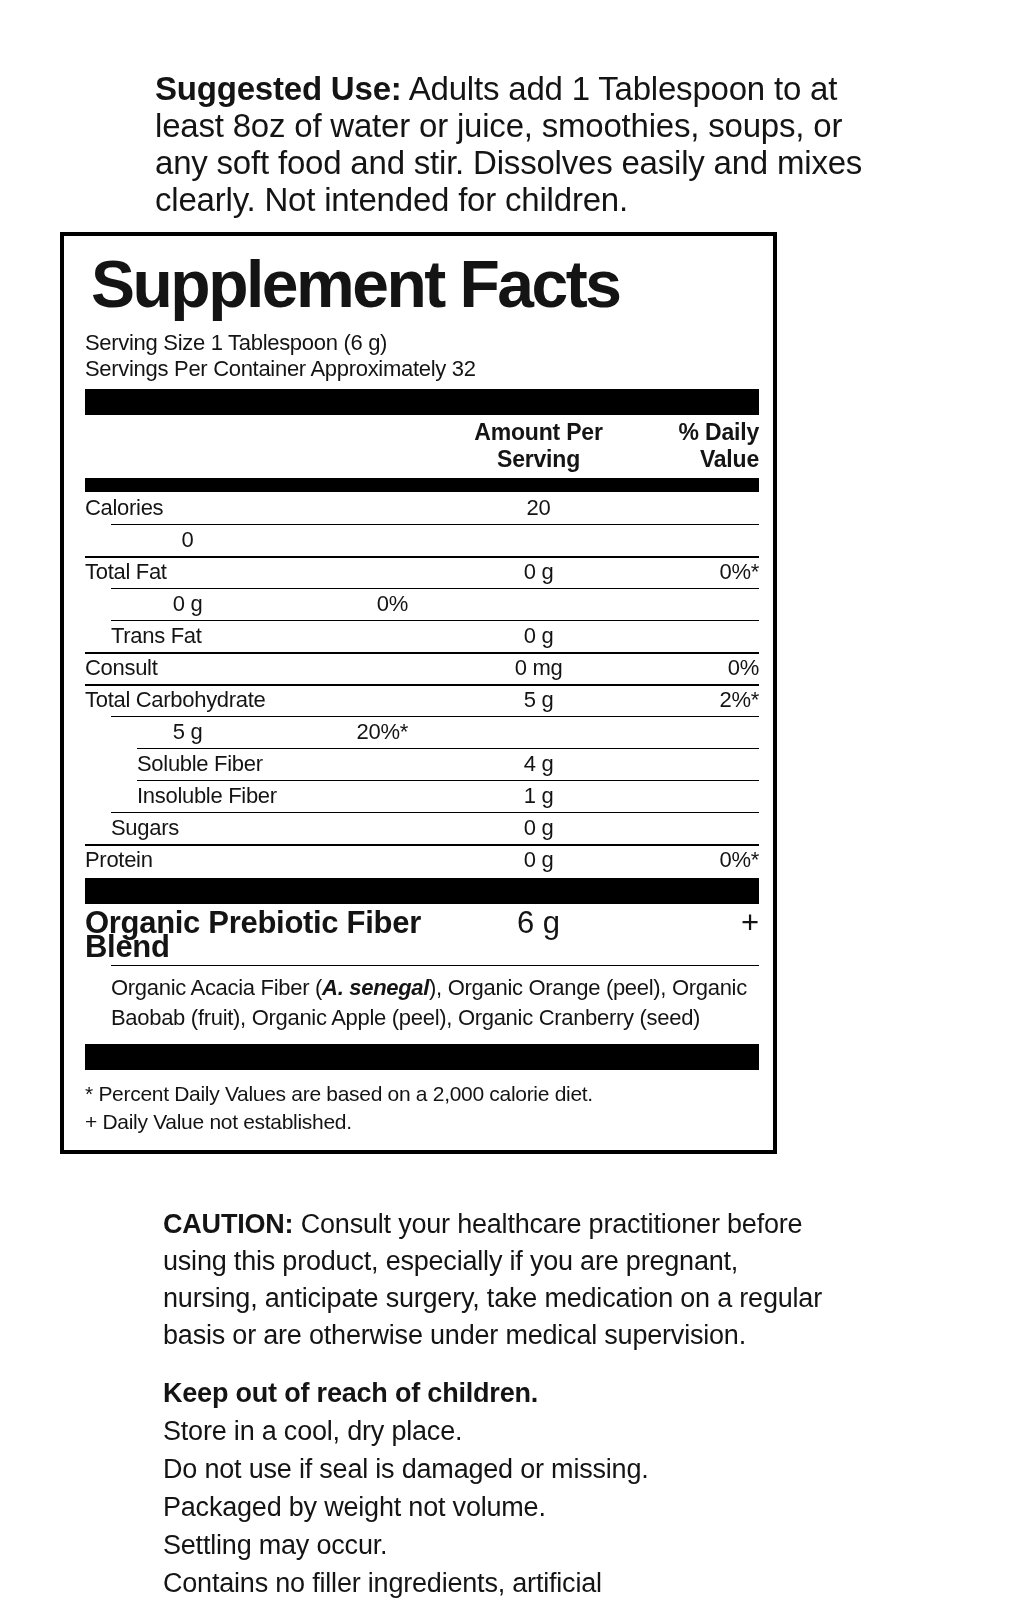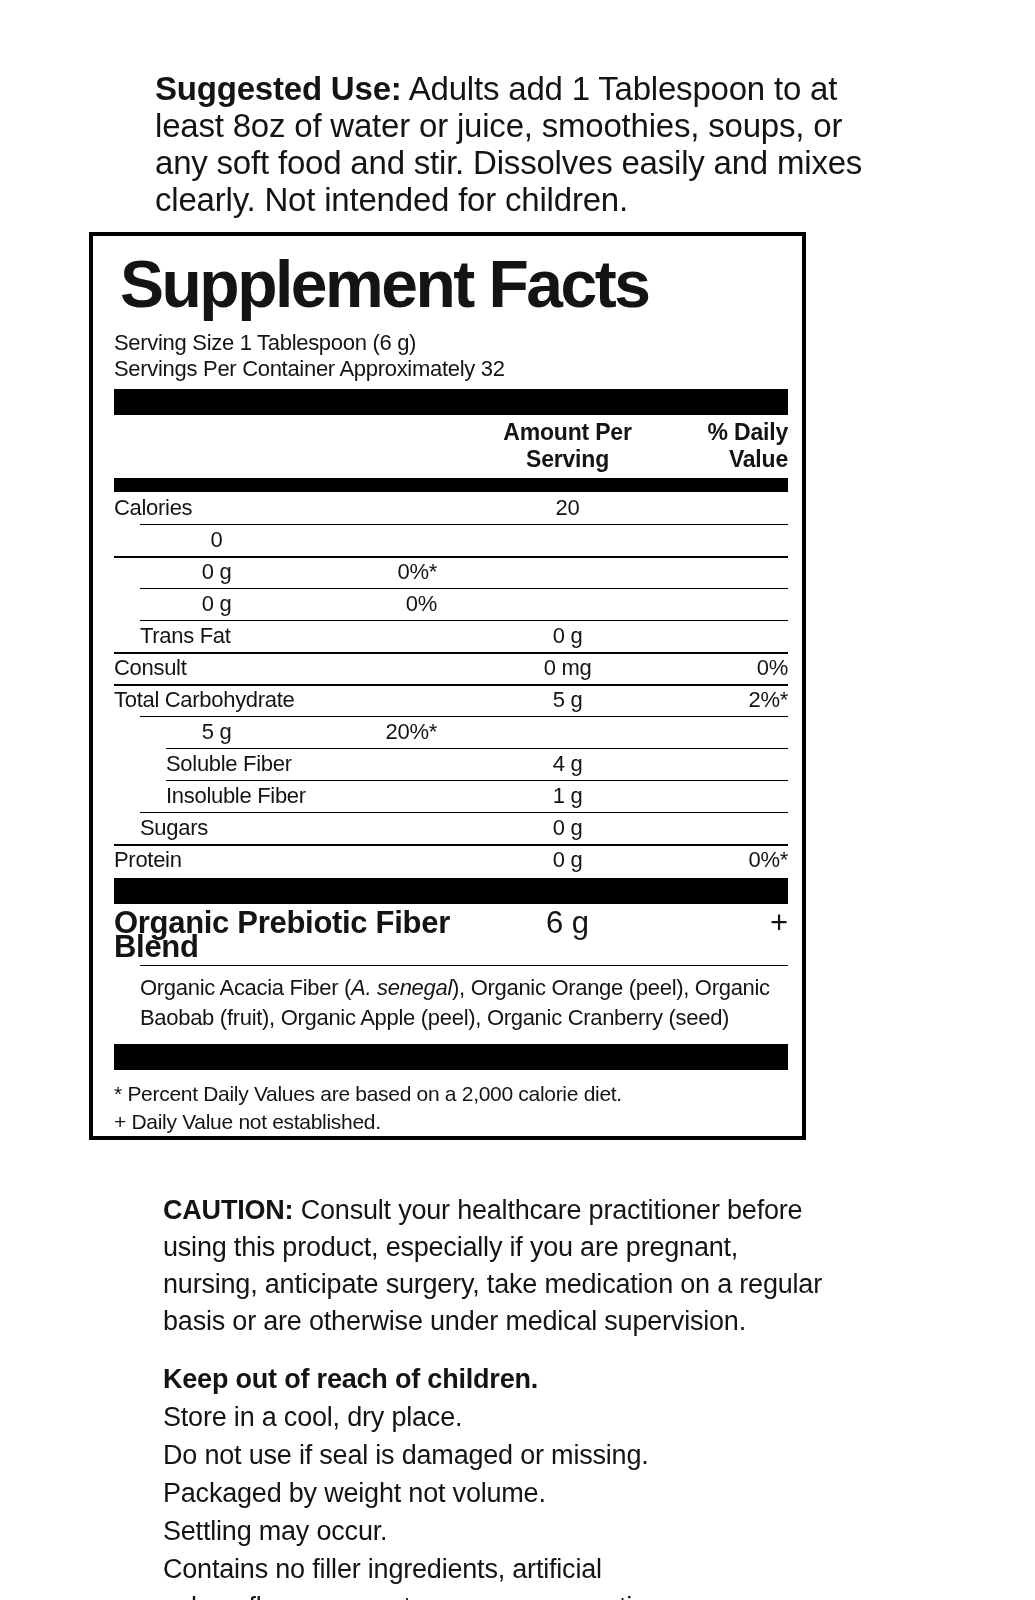--- a/index.html
+++ b/index.html
@@ -18,25 +18,25 @@
     margin-left: 155px;
     width: 735px;
     font-size: 33px;
     line-height: 37px;
     letter-spacing: -0.2px;
   }
   .b { font-weight: bold; }
 
   
   .sf-panel {
-    margin-left: 89px;
+    margin-left: 60px;
     margin-top: 14px;
     width: 717px;
     border: 4px solid #000;
-    padding: 8px 14px 0 21px;
+    padding: 8px 14px 14px 21px;
     background: #fff;
   }
   .sf-title {
     font-size: 66px;
     font-weight: bold;
     letter-spacing: -2.5px;
     line-height: 72px;
     margin: 4px 0 10px 6px;
     white-space: nowrap;
   }
@@ -87,21 +87,21 @@
     padding: 7px 0 6px 0;
   }
   .blend-row .c-name { font-weight: bold; letter-spacing: -0.3px; }
   .blend-rule { border-top: 1px solid #000; margin-left: 26px; }
   .ingredients {
     padding: 7px 0 4px 26px;
     font-size: 22px;
     line-height: 30px;
     letter-spacing: -0.3px;
   }
-  .ital { font-style: italic; }
+  .ital { font-style: italic; font-weight: bold; }
 
   .footnotes { margin-top: 10px; }
   .footnote {
     font-size: 21px;
     line-height: 28px;
     letter-spacing: -0.3px;
   }
 
   
   .caution {
@@ -155,20 +155,21 @@
       <div class="c-amt">20</div>
       <div class="c-dv"></div>
     </div>
 
     <div class="row row-grid i1">
       <div class="c-amt">0</div>
       <div class="c-dv"></div>
     </div>
 
     <div class="row row-grid i0 t2">
+      <div class="c-name">Total Fat</div>
       <div class="c-amt">0 g</div>
       <div class="c-dv">0%*</div>
     </div>
 
     <div class="row row-grid i1">
       <div class="c-amt">0 g</div>
       <div class="c-dv">0%</div>
     </div>
 
     <div class="row row-grid i1">

